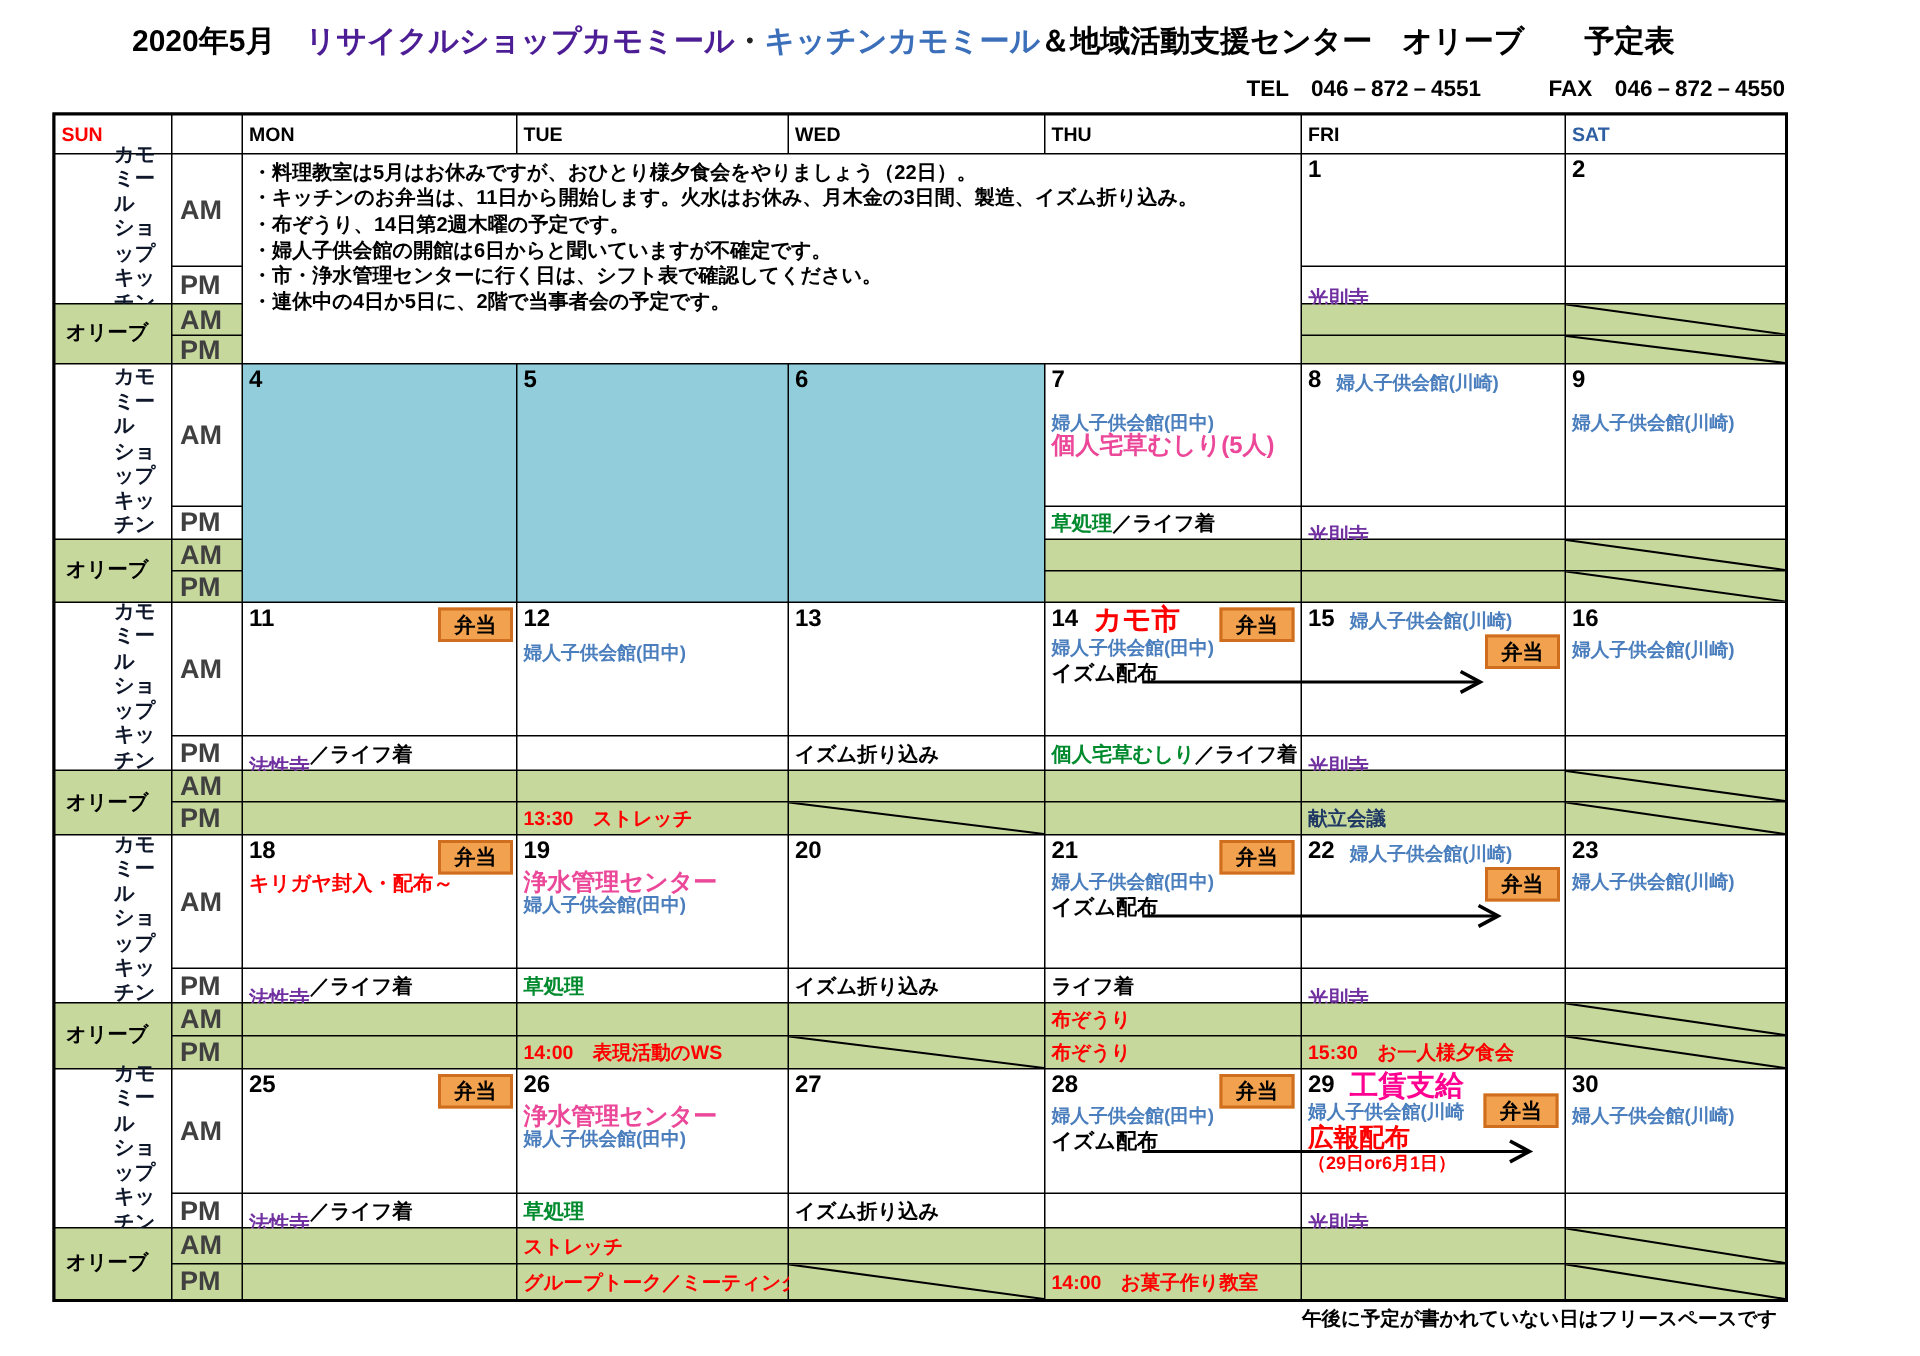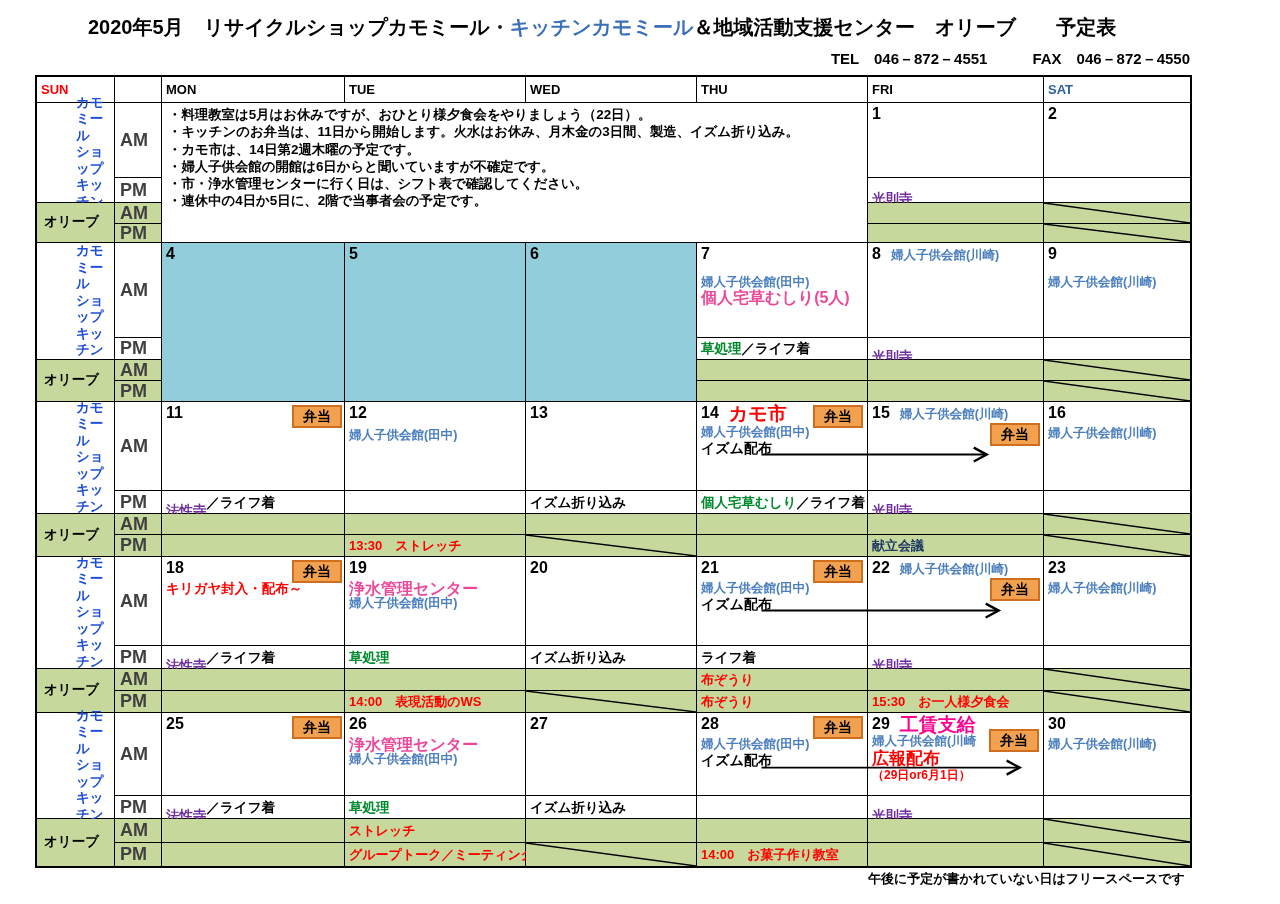--- a/index.html
+++ b/index.html
@@ -1,37 +1,37 @@
 <!DOCTYPE html>
 <html><head>
 <meta charset="utf-8">
 <style>
   html,body{margin:0;padding:0;background:#fff;}
   .page{position:relative;width:1280px;height:904px;background:#fff;overflow:hidden;
         font-family:"Liberation Sans","DejaVu Sans",sans-serif;font-weight:bold;color:#000;}
   .title{position:absolute;left:40px;top:14px;font-size:20px;white-space:nowrap;}
   .tMonth{margin-right:20px;margin-left:48px;}
-  .tShop{color:#000000;}
+  .tShop{color:#4c1d95;}
   .tDot{color:#222;}
   .tKitchen{color:#3b6fba;}
   .contact{position:absolute;top:50px;right:90px;font-size:15px;white-space:nowrap;}
   .footer{position:absolute;left:868px;top:870px;font-size:13px;white-space:nowrap;}
 
   .tbl{position:absolute;left:35px;top:75px;display:grid;
        grid-template-columns:77px 46px 182px 180px 170px 170px 175px 146px;
        grid-template-rows:25px 74px 24px 20px 18px 94px 21px 20px 20px 88px 22px 20px 21px 88px 22px 21px 21px 82px 22px 23px 23px;
        gap:1px;background:#000;border:2px solid #000;}
   .c{position:relative;background:#fff;overflow:visible;}
   .gr{background:#c7d89d;}
   .bl{background:#92cddc;}
   .hd{display:flex;align-items:center;padding:0 4px;font-size:13px;}
   .sunc{color:#f00;}
   .satc{color:#2e5fa3;}
   .lab{display:flex;flex-direction:column;justify-content:center;padding-left:7px;font-size:13.5px;line-height:16.5px;}
-  .redl{color:#1d4ed8;padding-left:39px;}
+  .redl{color:#0f172a;padding-left:39px;}
   .ap{display:flex;align-items:center;padding-left:5px;font-size:18px;color:#404040;}
   .day{padding:2px 4px;}
   .num{font-size:16px;line-height:18px;}
   .l1{display:flex;align-items:flex-start;gap:10px;}
   .evB{font-size:12.5px;line-height:15px;color:#4a7ebd;}
   .evG{font-size:16px;line-height:15px;color:#ec4899;}
   .evK{font-size:14px;line-height:17px;color:#000;white-space:nowrap;}
   .evR{font-size:13.5px;line-height:16px;color:#f00;white-space:nowrap;}
   .kamo{font-size:19px;line-height:19px;color:#f00;}
   .wage{font-size:19px;line-height:19px;color:#ff0090;white-space:nowrap;}
@@ -99,21 +99,21 @@
     <div class="c ap gr" style="grid-area:4/2">
         <span>AM</span>
       </div>
     <div class="c ap gr" style="grid-area:5/2">
         <span>PM</span>
       </div>
 
     <div class="c notes" style="grid-area:2/3/6/7">
       <div>・料理教室は5月はお休みですが、おひとり様夕食会をやりましょう（22日）。</div>
       <div>・キッチンのお弁当は、11日から開始します。火水はお休み、月木金の3日間、製造、イズム折り込み。</div>
-      <div>・カモ市は、14日第2週木曜の予定です。</div>
+      <div>・布ぞうり、14日第2週木曜の予定です。</div>
       <div>・婦人子供会館の開館は6日からと聞いていますが不確定です。</div>
       <div>・市・浄水管理センターに行く日は、シフト表で確認してください。</div>
       <div>・連休中の4日か5日に、2階で当事者会の予定です。</div>
     </div>
     <div class="c day" style="grid-area:2/7"><span class="num">1</span></div>
     <div class="c pmrow" style="grid-area:3/7">
         <span class="tP">光則寺</span>
       </div>
     <div class="c gr" style="grid-area:4/7"></div>
     <div class="c gr" style="grid-area:5/7"></div>

